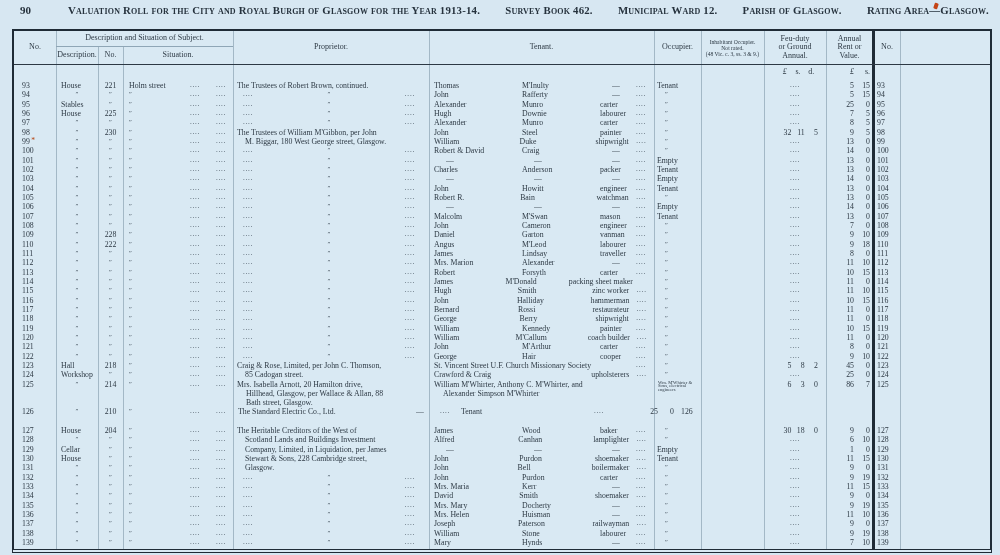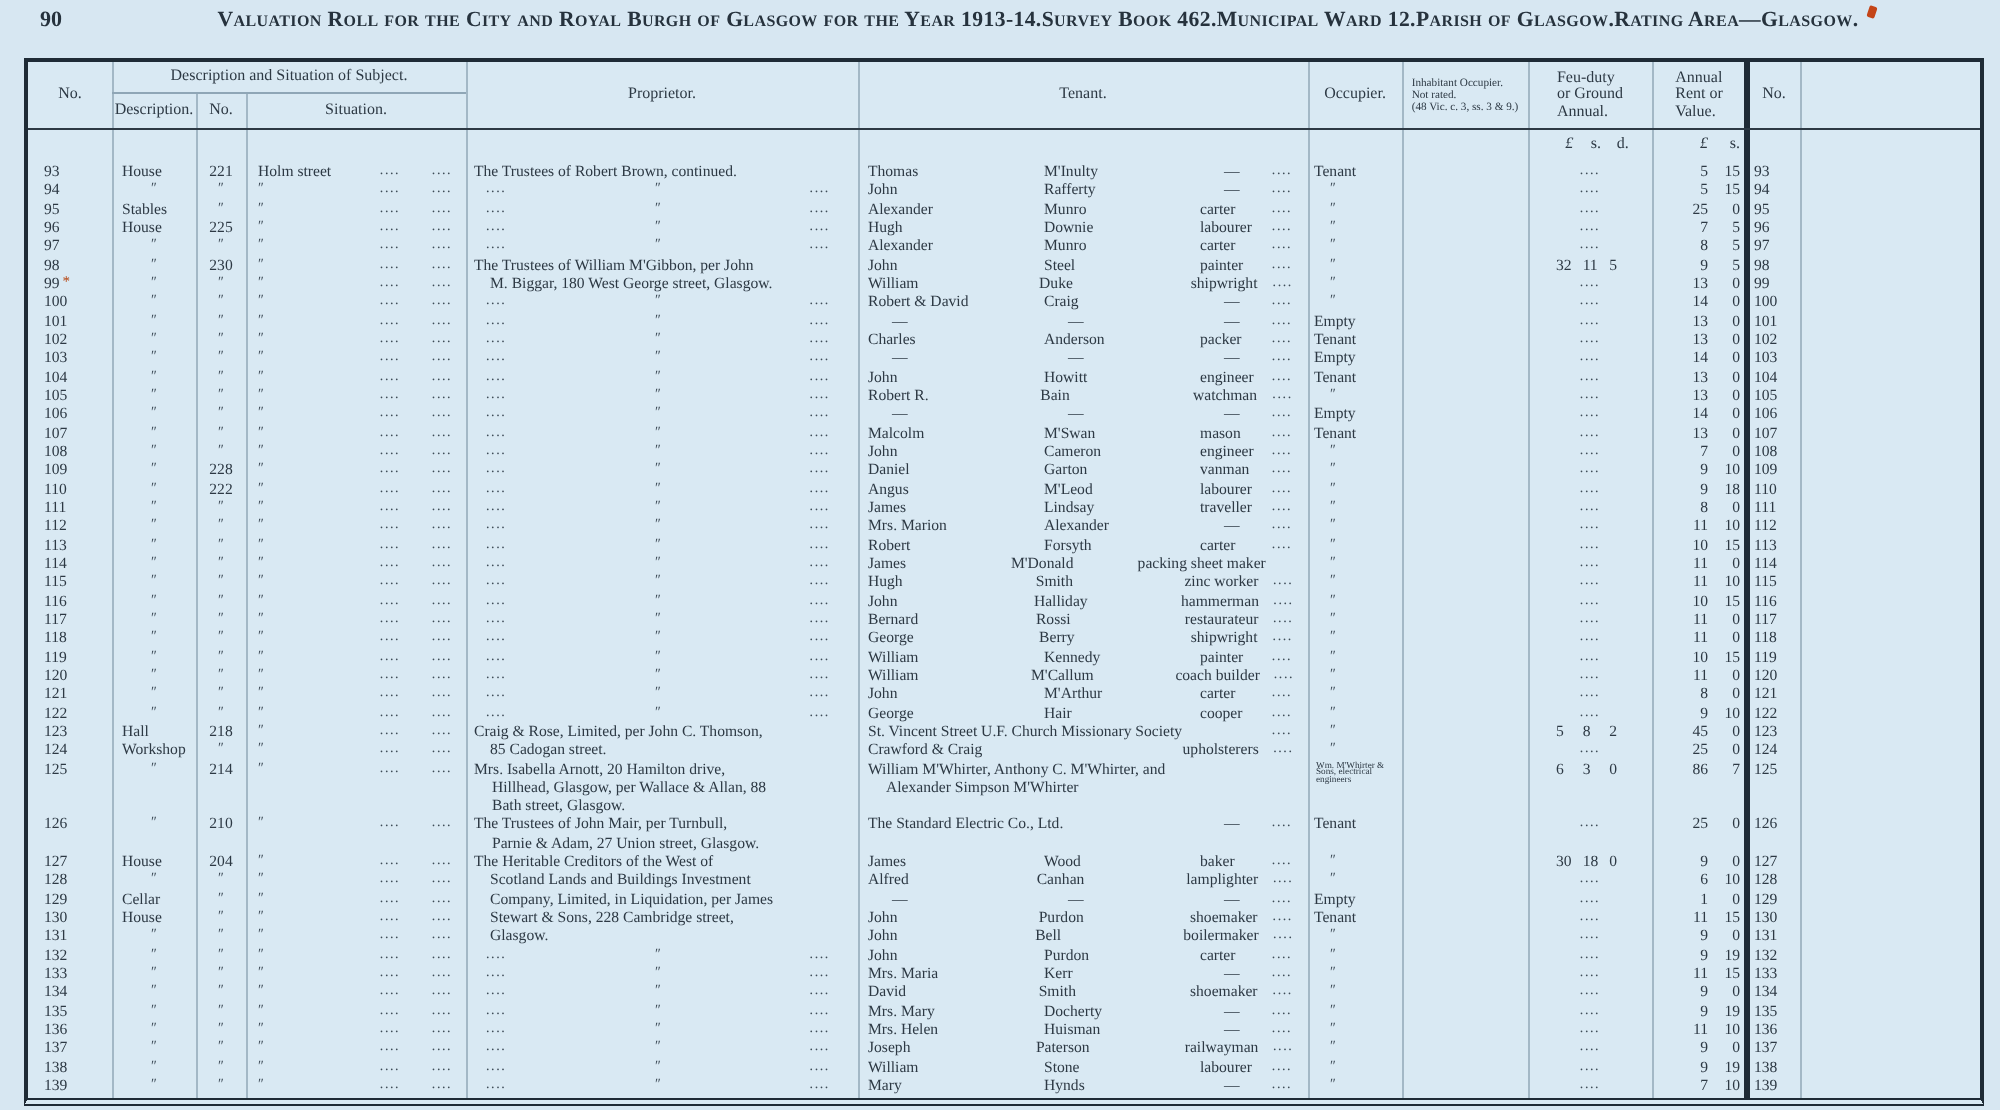--- a/index.html
+++ b/index.html
@@ -1,30 +1,30 @@
 <!DOCTYPE html>
 <html><head>
 <meta charset="utf-8">
 <style>
 html,body{margin:0;padding:0;background:#c9d9e4}
 .page{position:relative;width:1000px;height:555px;background:#d7e7f2;font-family:"Liberation Serif","DejaVu Serif",serif;color:#2d3944;overflow:hidden}
 .topline{position:absolute;left:20px;right:11px;top:4px;display:flex;align-items:baseline;font-variant:small-caps;font-weight:bold;font-size:10.8px;letter-spacing:.2px;color:#26323d}
 .pgno{font-size:11px;margin-right:14px;letter-spacing:0}
-.title{flex:1;display:flex;justify-content:center;margin-left:4px}
+.title{flex:1;display:flex;justify-content:space-between;margin-left:23px}
 .speck{position:absolute;left:934px;top:3px;width:4px;height:6px;background:#c44518;border-radius:1px;transform:rotate(18deg)}
 .tbl{position:absolute;left:12px;top:29px;width:976px;height:518px;border:2px solid #1f2b36;border-bottom:4px double #1f2b36;background:#d9e9f3}
 .v{position:absolute;width:1px;top:0;bottom:0;background:#a3b8c6}
 .v.sub{top:15px}
 .vheavy{width:2.5px;background:#1f2b36;margin-left:-1px}
 .v1{left:42px}.v2{left:84px}.v3{left:109px}.v4{left:219px}.v5{left:415px}.v6{left:640px}.v7{left:687px}.v8{left:750px}.v9{left:812px}.v10{left:859px}.v11{left:886px}
 .hline{position:absolute;height:1px;background:#2d3944}
 .hd-bottom{left:0;right:0;top:33px}
 .hd-desc{left:42px;width:177px;top:15px;background:#8fa6b6}
 .thead{position:absolute;left:0;top:0;right:0;height:33px;display:flex}
-.th{display:flex;align-items:center;justify-content:center;font-size:8px;line-height:8.6px}
+.th{display:flex;align-items:center;justify-content:center;text-align:center;font-size:8px;line-height:8.6px}
 .w-no1{width:42px}.w-descg{width:177px}.w-prop{width:196px}.w-ten{width:225px}.w-occ{width:47px}.w-inh{width:63px}.w-feu{width:62px}.w-rent{width:47px}.w-no2{width:28px}.w-rem{flex:1}
 .descg{display:flex;flex-direction:column}
 .descg .top{height:15px}
 .descg .bot{height:18px;display:flex}
 .sw1{width:42px}.sw2{width:25px}.sw3{width:110px}
 .inh-h{font-size:5.6px;line-height:6px;white-space:pre-line}
 .small3{white-space:pre-line}
 .mband{position:absolute;left:0;top:33px;right:0;height:17px;display:flex;font-size:8px;align-items:flex-start;padding-top:3px;box-sizing:border-box}
 .mb-sp{width:750px}
 .mb-feu{width:62px;display:flex;padding:0 8px 0 14px;box-sizing:border-box}
@@ -55,21 +55,21 @@
 .tn{width:166px;padding-left:5px}
 .tfull{flex:1;padding-left:5px}
 .tlines{flex:1;padding-left:14px;text-indent:-9px;white-space:pre-line}
 .c7{width:47px;padding-left:3px}
 .c7.dit{padding-left:11px}
 .occ-small{font-size:4.6px;line-height:3.5px;white-space:pre-line;padding-top:1.4px;padding-left:1px}
 .c8{width:63px}
 .c9{width:62px}
 .feu-dots{text-align:center}
 .feu-v{display:flex;padding:0 8px 0 14px}
-.feu-v>div{flex:1;text-align:left}
+.feu-v>div{flex:1;text-align:right}
 .c10{width:47px;display:flex}
 .rl{flex:1;text-align:right}
 .rs{width:16px;text-align:right;padding-right:3px}
 .c11{width:28px;padding-left:4px}
 .c12{flex:1}
 .dots{font-size:7px;letter-spacing:.8px;color:#3d4b57}
 .dg{font-size:7px;color:#3d4b57}
 .dash{text-indent:12px}
 .hide{visibility:hidden}
 .star{color:#b5430e;font-size:7.5px;margin-left:1.5px;position:relative;top:-1px}
@@ -1191,24 +1191,20 @@
         </div>
         <div class="row" style="height: 18.66px;">
           <div class="c c1">126</div>
           <div class="c c2 dit dg">″</div>
           <div class="c c3">210</div>
           <div class="c c4">
             <div class="sit-t dg">″</div>
             <div class="sd dots">....</div>
             <div class="sd2 dots">....</div>
           </div>
-          <div class="c c5">
-            <div class="prop-tx hang">The Trustees of John Mair, per Turnbull,
-Parnie &amp; Adam, 27 Union street, Glasgow.</div>
-          </div>
           <div class="c c6">
             <div class="tn">The Standard Electric Co., Ltd.</div>
             <div class="to dash">—</div>
             <div class="td dots">....</div>
           </div>
           <div class="c c7">Tenant</div>
           <div class="c c8"></div>
           <div class="c c9 feu-dots dots">....</div>
           <div class="c c10">
             <div class="rl">25</div>

